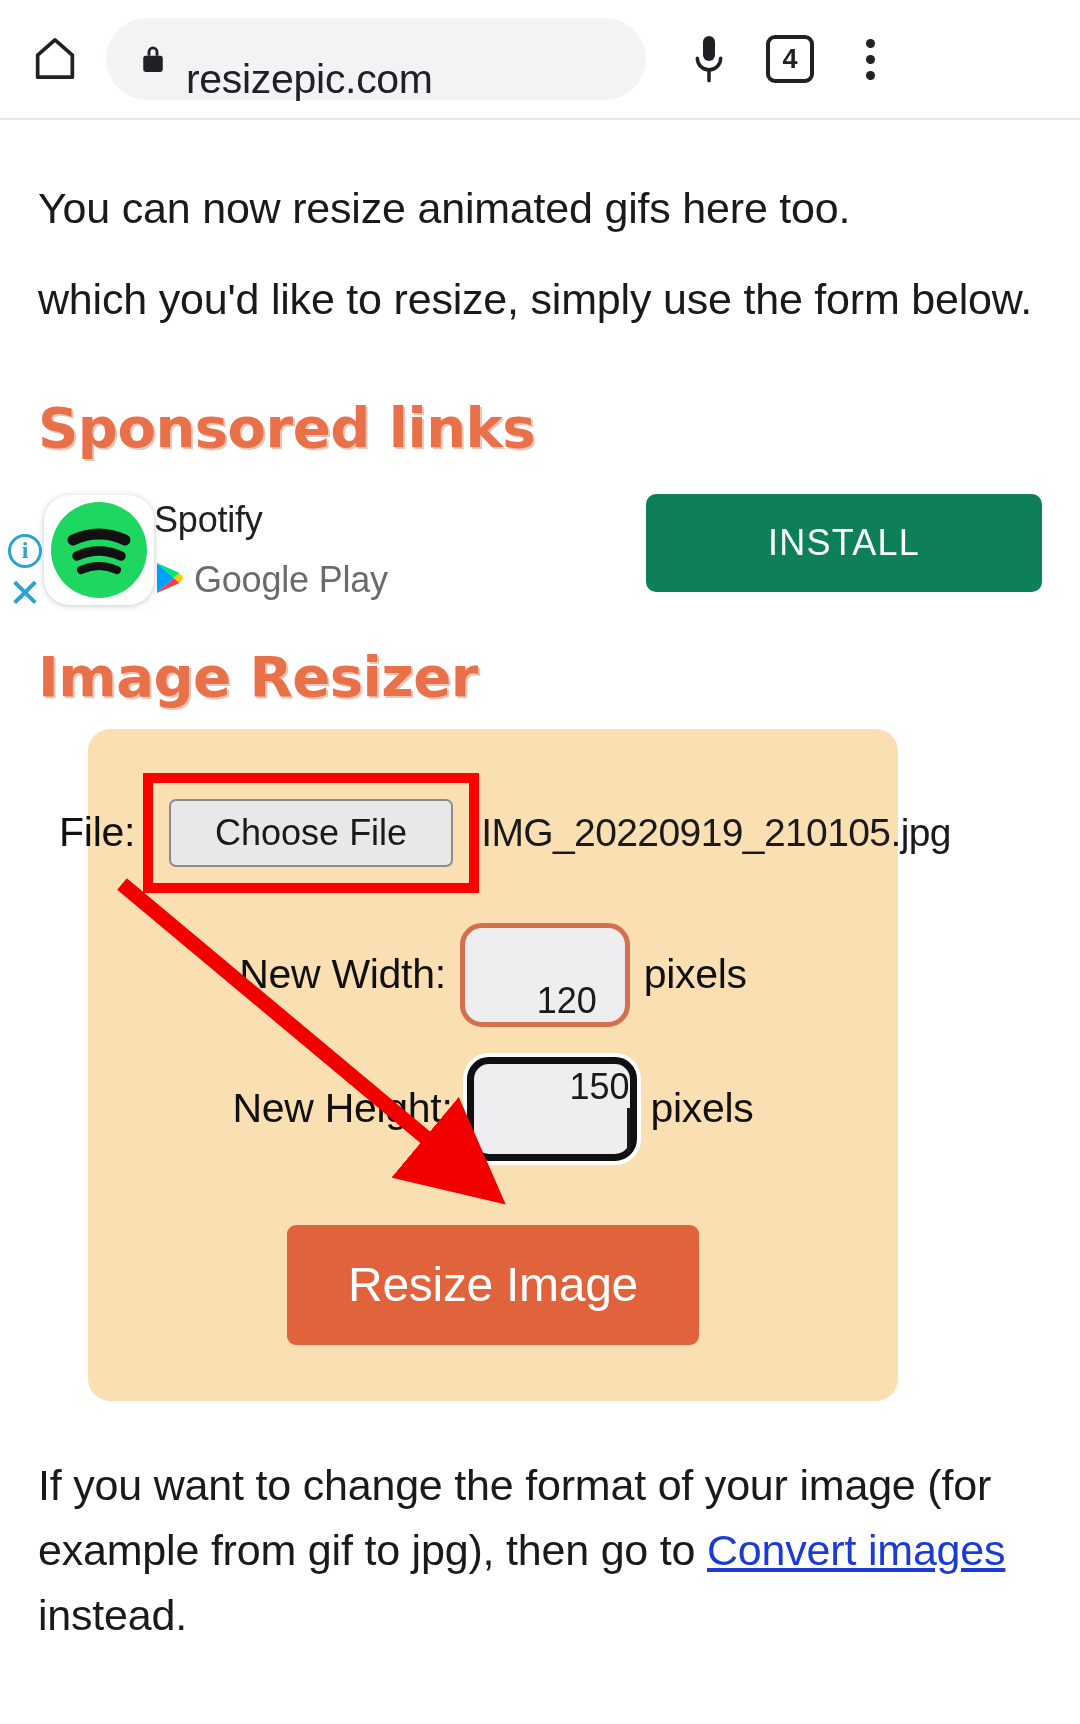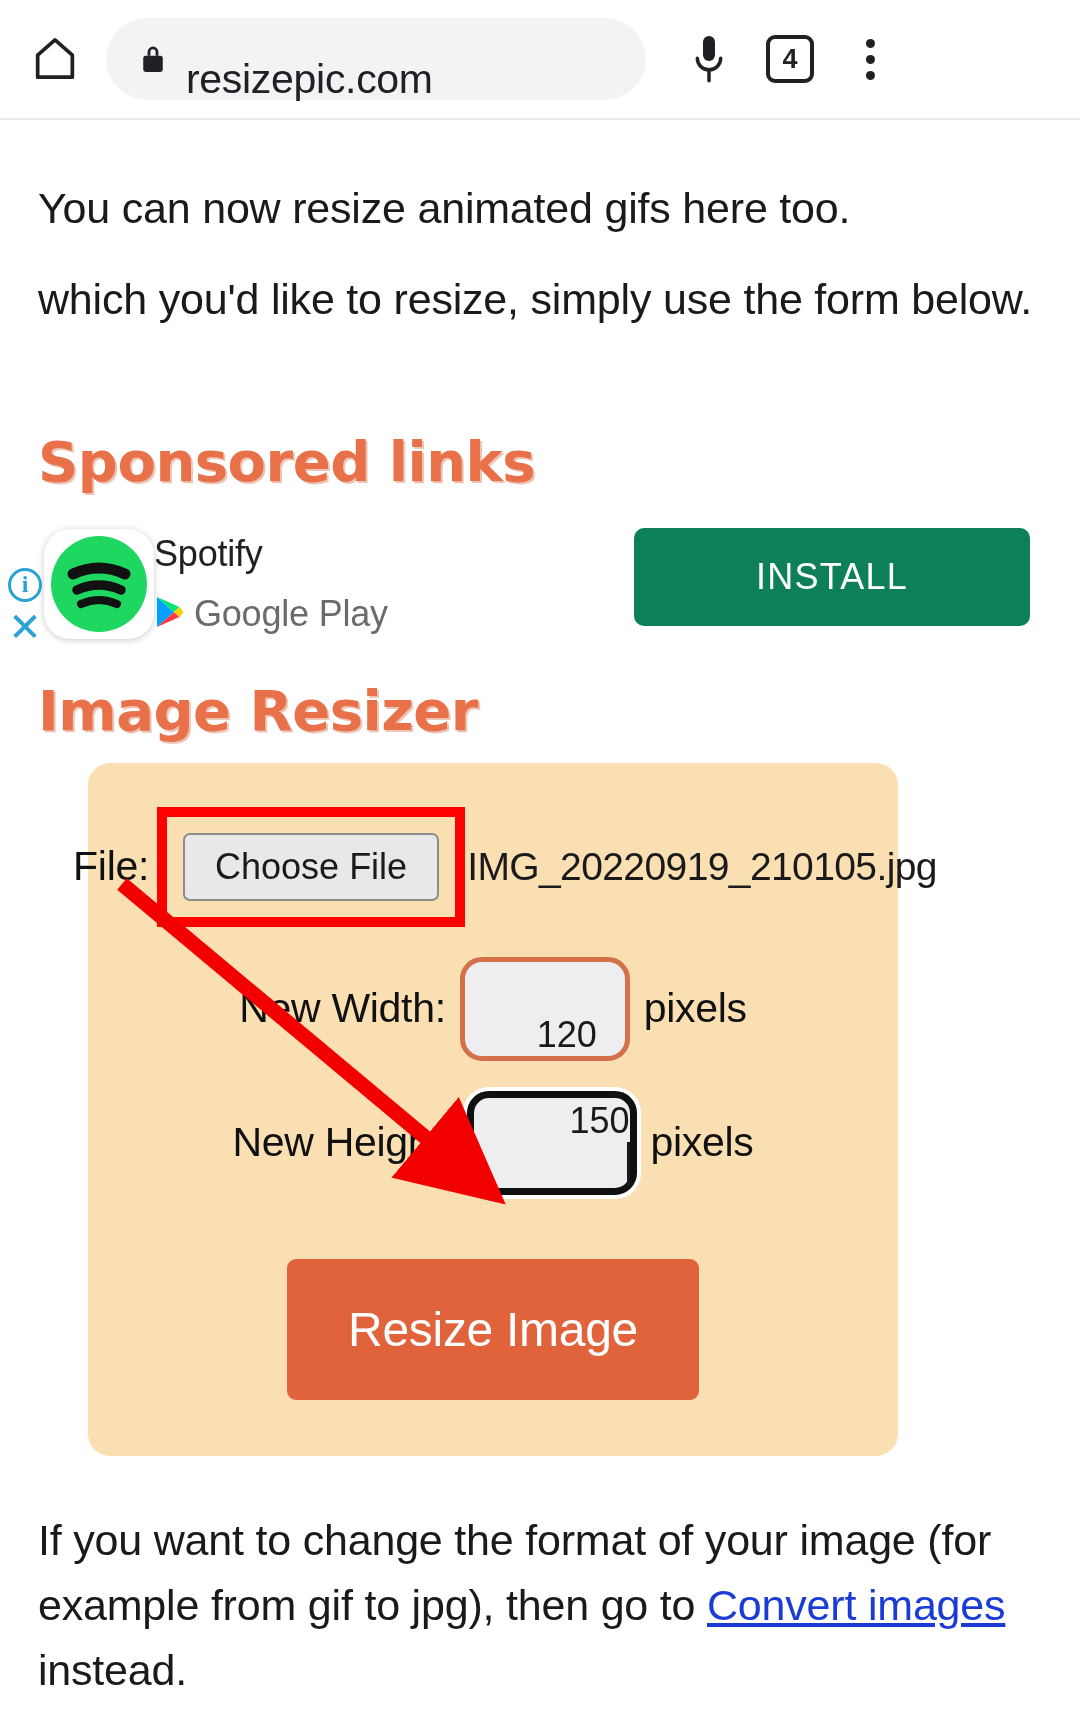--- a/index.html
+++ b/index.html
@@ -70,21 +70,21 @@
   .p-gifs { margin-top: 56px; }
 
   .head-orange {
     color: #e8714a;
     font-size: 56px;
     font-weight: bold;
     font-family: "DejaVu Sans", sans-serif;
     letter-spacing: -0.5px;
     text-shadow: 2px 2px 0 rgba(200,90,50,0.35);
   }
-  .h-sponsored { margin-top: 96px; }
+  .h-sponsored { margin-top: 62px; }
   .h-resizer { margin-top: 30px; }
 
   
   .ad-block {
     position: relative;
     margin-top: 26px;
     height: 128px;
     display: flex;
     align-items: center;
   }
@@ -126,21 +126,21 @@
     position: relative;
     overflow: hidden;
   }
   .ad-text { display: flex; flex-direction: column; justify-content: flex-start; gap: 18px; }
   .ad-title { font-size: 36px; color: #202124; letter-spacing: -0.2px; }
   .ad-store { display: flex; align-items: center; gap: 10px; }
   .ad-store-name { font-size: 36px; color: #6b6b6b; letter-spacing: -0.2px; }
 
   .install-btn {
     position: absolute;
-    right: 12px; top: 8px;
+    right: 0; top: 8px;
     width: 396px; height: 98px;
     background: #0e8059;
     border-radius: 10px;
     color: #ffffff;
     font-size: 36px;
     letter-spacing: 1.2px;
     display: flex; align-items: center; justify-content: center;
     border: none;
     cursor: pointer;
   }
@@ -173,21 +173,21 @@
     padding: 16px;
     border: 10px solid #ff0000;
     display: inline-block;
   }
   .choose-file-btn {
     background: #e8e8e8;
     border: 2px solid #8c8c8c;
     border-radius: 7px;
     font-size: 36px;
     color: #1a1a1a;
-    padding: 11px 30px;
+    padding: 11px 44px;
     font-family: "Liberation Sans", sans-serif;
     cursor: pointer;
     white-space: nowrap;
   }
   .file-name {
     font-size: 39px;
     color: #1a1a1a;
     letter-spacing: -0.6px;
     white-space: nowrap;
     margin-left: -6px;
@@ -212,21 +212,21 @@
     width: 3px; height: 44px;
     background: #1a1a1a;
     margin-left: 2px;
     vertical-align: middle;
   }
   .unit { font-size: 41px; color: #111111; letter-spacing: -0.3px; }
 
   .resize-btn {
     display: block;
     margin: 64px auto 0 auto;
-    width: 412px; height: 141px;
+    width: 412px; height: 120px;
     background: #e0633c;
     border: none;
     border-radius: 9px;
     color: #ffffff;
     font-size: 48px;
     letter-spacing: -0.3px;
     font-family: "Liberation Sans", sans-serif;
     cursor: pointer;
   }
 

